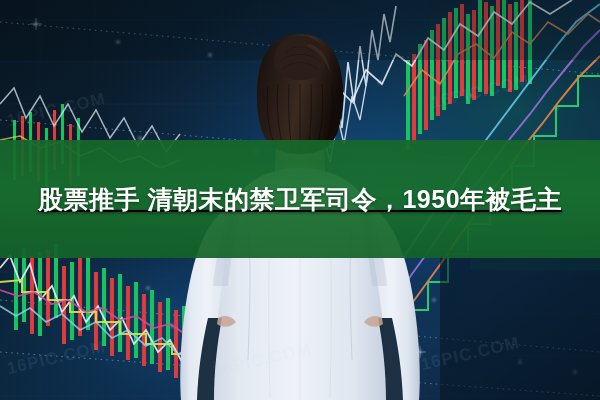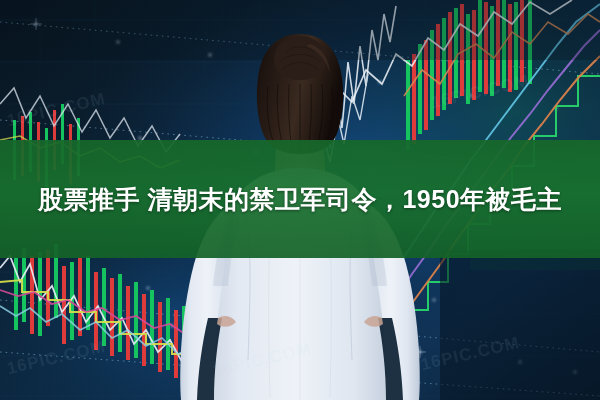--- a/index.html
+++ b/index.html
@@ -36,20 +36,21 @@
     background: linear-gradient(180deg,
         rgba(22,104,42,0.93) 0%,
         rgba(24,112,46,0.93) 45%,
         rgba(20,98,40,0.93) 100%);
     display: flex;
     flex-direction: column;
     align-items: center;
     justify-content: center;
     box-sizing: border-box;
     padding: 0 14px;
+    text-decoration: underline;
   }
   .caption-line {
     color: #ffffff;
     font-size: 25px;
     font-weight: bold;
     line-height: 38px;
     letter-spacing: 0.5px;
     text-align: center;
     white-space: nowrap;
     text-shadow: 0 1px 3px rgba(0,0,0,0.45);

